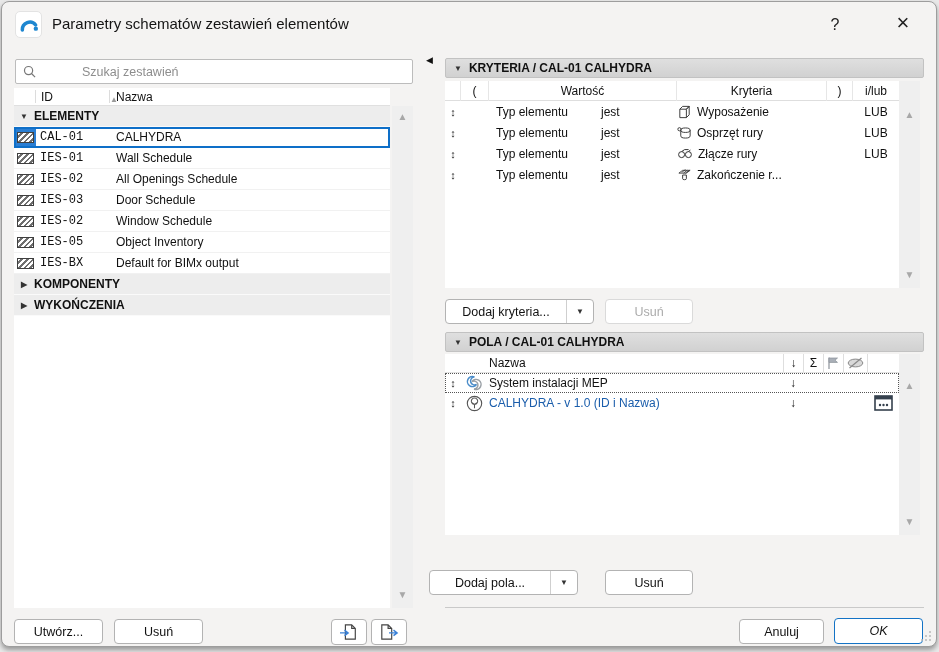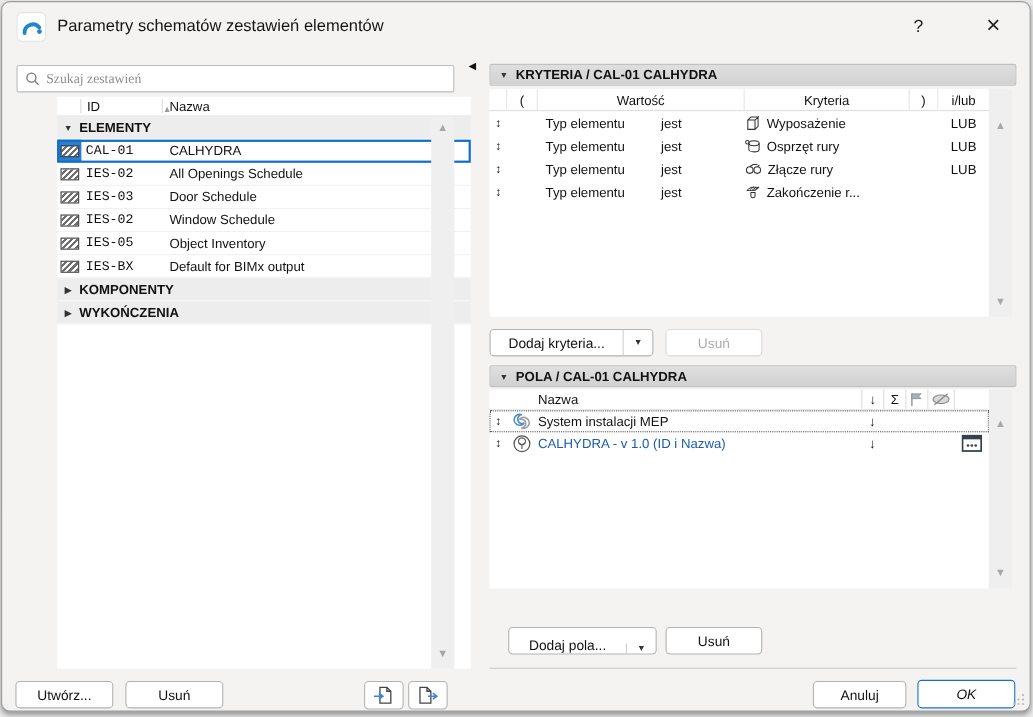--- a/index.html
+++ b/index.html
@@ -29,27 +29,27 @@
     position:absolute; left:880px; top:6px; width:42px; height:32px;
     text-align:center; line-height:30px; font-size:22px; font-weight:300; color:#222;
   }
   
   .search {
     position:absolute; left:13px; top:57px; width:398px; height:25px;
     background:#fff; border:1px solid #bcbcbc; border-radius:2px;
     display:flex; align-items:center; padding:0 7px; gap:6px;
   }
   .search input {
-    flex:1; border:none; outline:none; font-family:Liberation Serif, serif;
-    font-size:12.5px; color:#4d7c0f; background:transparent;
+    flex:1; border:none; outline:none; font-family:Liberation Sans, sans-serif;
+    font-size:12.5px; color:#4d7c0f; background:transparent;margin-left:40px;
   }
   .search input::placeholder { color:#8d8d8d; }
   .list {
     position:absolute; left:12px; top:86px; width:376px; height:520px;
-    background:#fff; font-size:12px; color:#111;margin-left:38px;
+    background:#fff; font-size:12px; color:#111;
   }
   .list-header {
     height:18px; display:flex; align-items:center;
     border-bottom:1px solid #e0e0e0; position:relative;
   }
   .lh-sep { position:absolute; top:2px; bottom:2px; width:1px; background:#dcdcdc; }
   .lrow { height:21px; display:flex; align-items:center; border-bottom:1px solid #f1f1f1; position:relative; }
   .grow { background:#ededed; font-weight:bold; border-bottom:1px solid #fafafa; }
   .tri-cell { width:20px; text-align:center; font-size:8px; color:#333; flex:0 0 auto; }
   .icon-cell { width:22px; height:100%; display:flex; align-items:center; justify-content:center; flex:0 0 auto; }
@@ -167,20 +167,27 @@
       <div class="icon-cell">
           <div class="hatch"></div>
         </div>
       <div class="id-cell">CAL-01</div>
       <div class="name-cell">CALHYDRA</div>
     </div>
     <div class="lrow">
       <div class="icon-cell">
           <div class="hatch"></div>
         </div>
+      <div class="id-cell">IES-01</div>
+      <div class="name-cell">Wall Schedule</div>
+    </div>
+    <div class="lrow">
+      <div class="icon-cell">
+          <div class="hatch"></div>
+        </div>
       <div class="id-cell">IES-02</div>
       <div class="name-cell">All Openings Schedule</div>
     </div>
     <div class="lrow">
       <div class="icon-cell">
           <div class="hatch"></div>
         </div>
       <div class="id-cell">IES-03</div>
       <div class="name-cell">Door Schedule</div>
     </div>
@@ -408,21 +415,21 @@
           </svg>
       </div>
     </div>
   </div>
 
   <div class="vstrip" style="left:897px;top:352px;height:181px;">
     <div class="s-up" style="top:26px;">▲</div>
     <div class="s-down" style="bottom:8px;">▼</div>
   </div>
 
-  <div class="split-btn" style="left:460px;top:568px;width:135px;height:25px;align-items:flex-end;">
+  <div class="split-btn" style="left:427px;top:568px;width:149px;height:25px;">
     <div class="split-label">Dodaj pola...</div>
     <div class="split-arrow">▼</div>
   </div>
   <div class="btn" style="left:603px;top:568px;width:88px;height:25px;">Usuń</div>
 
   <div class="hsep"></div>
   <div class="btn" style="left:737px;top:617px;width:85px;height:25px;">Anuluj</div>
   <div class="btn primary" style="left:832px;top:616px;width:89px;height:26px;">OK</div>
   <div class="grip">
       <i></i>

